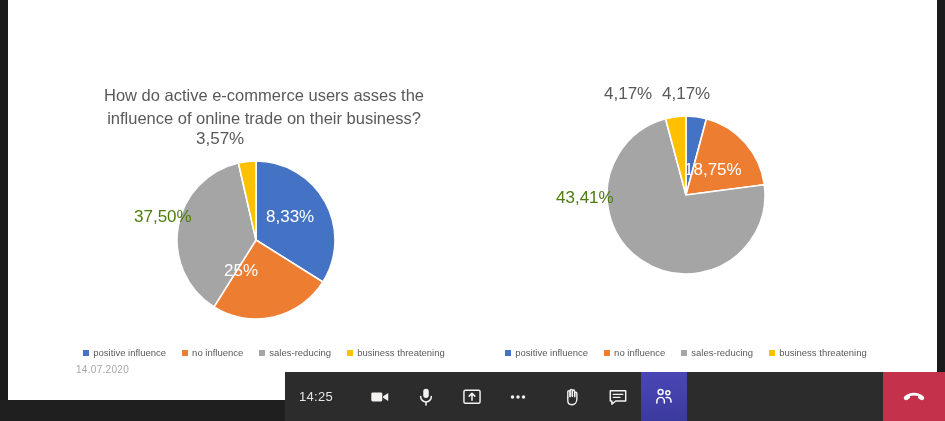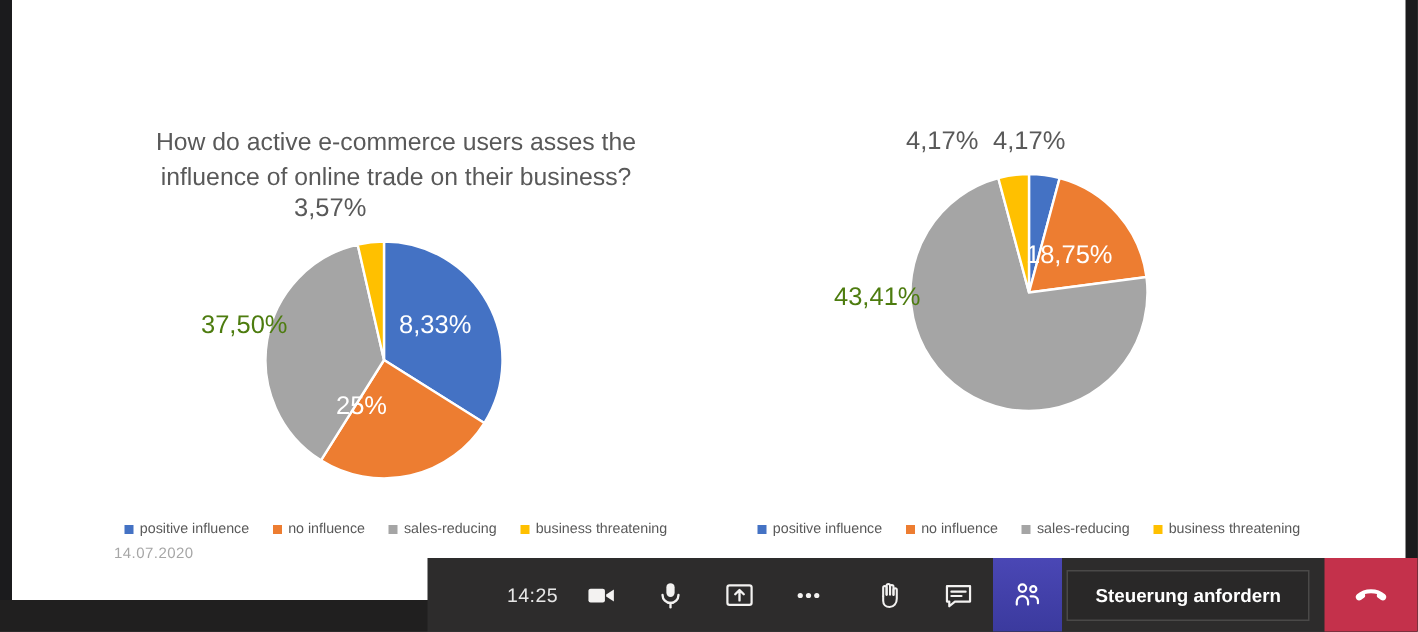--- a/index.html
+++ b/index.html
@@ -146,24 +146,23 @@
   }
   #teams-bar-inner {
     display: flex;
     align-items: center;
     height: 100%;
     width: 100%;
   }
   .tb-clock {
     color: #e6e6e6;
     font-size: 13px;
-    padding: 0 6px 0 35px;
+    padding: 0 6px 0 14px;
     letter-spacing: .3px;
     min-width: 52px;
-    text-align: right;
   }
   .tb-btn {
     width: 46px;
     height: 49px;
     display: flex;
     align-items: center;
     justify-content: center;
     color: #f3f2f1;
     cursor: pointer;
   }
@@ -373,21 +372,20 @@
         <svg width="22" height="22" viewBox="0 0 24 24" fill="none" stroke="#ffffff" stroke-width="1.6">
           <circle cx="8.3" cy="6.6" r="2.7"></circle>
           <circle cx="16.2" cy="7.4" r="2.2"></circle>
           <path d="M4.2 18.6v-2.1a4.1 4.1 0 0 1 4.1-4.1h0a4.1 4.1 0 0 1 4.1 4.1v2.1" stroke-linecap="round"></path>
           <path d="M14.3 12.6h1.9a3.4 3.4 0 0 1 3.4 3.4v1.6" stroke-linecap="round"></path>
         </svg>
       </div>
 
       <div class="tb-spacer"></div>
 
-      <button id="request-control-btn">Steuerung anfordern</button>
 
       <div id="hangup-btn" title="leave call">
         <svg width="26" height="26" viewBox="0 0 24 24">
           <path d="M3.2 14.4c-.9-.9-.8-2.2.2-3.1C5.6 9.2 8.6 8.1 12 8.1s6.4 1.1 8.6 3.2c1 .9 1.1 2.2.2 3.1-.8.8-1.9.8-2.8.2l-1.7-1.2c-.6-.4-.8-1-.7-1.6l.1-.7c-1.1-.3-2.3-.5-3.7-.5s-2.6.2-3.7.5l.1.7c.1.6-.1 1.2-.7 1.6l-1.7 1.2c-.9.6-2 .6-2.8-.2Z" fill="#ffffff"></path>
         </svg>
       </div>
 
     </div>
   </div>
 </div>

